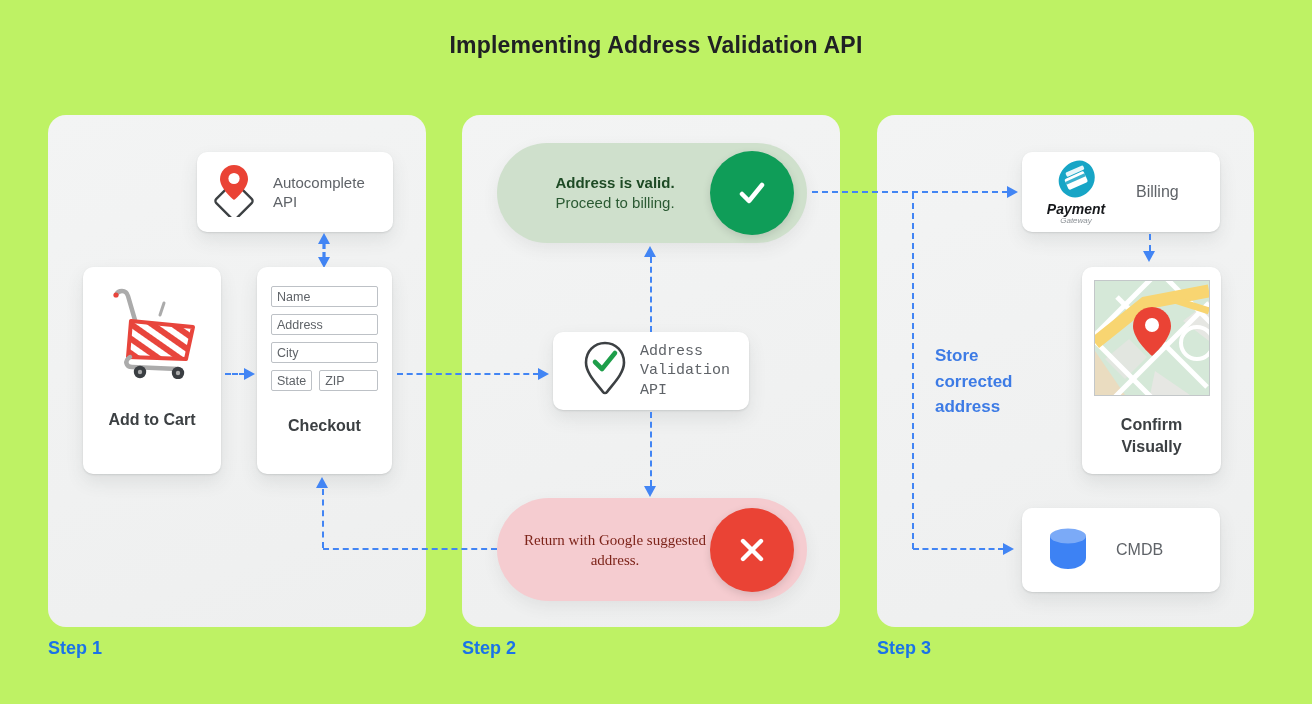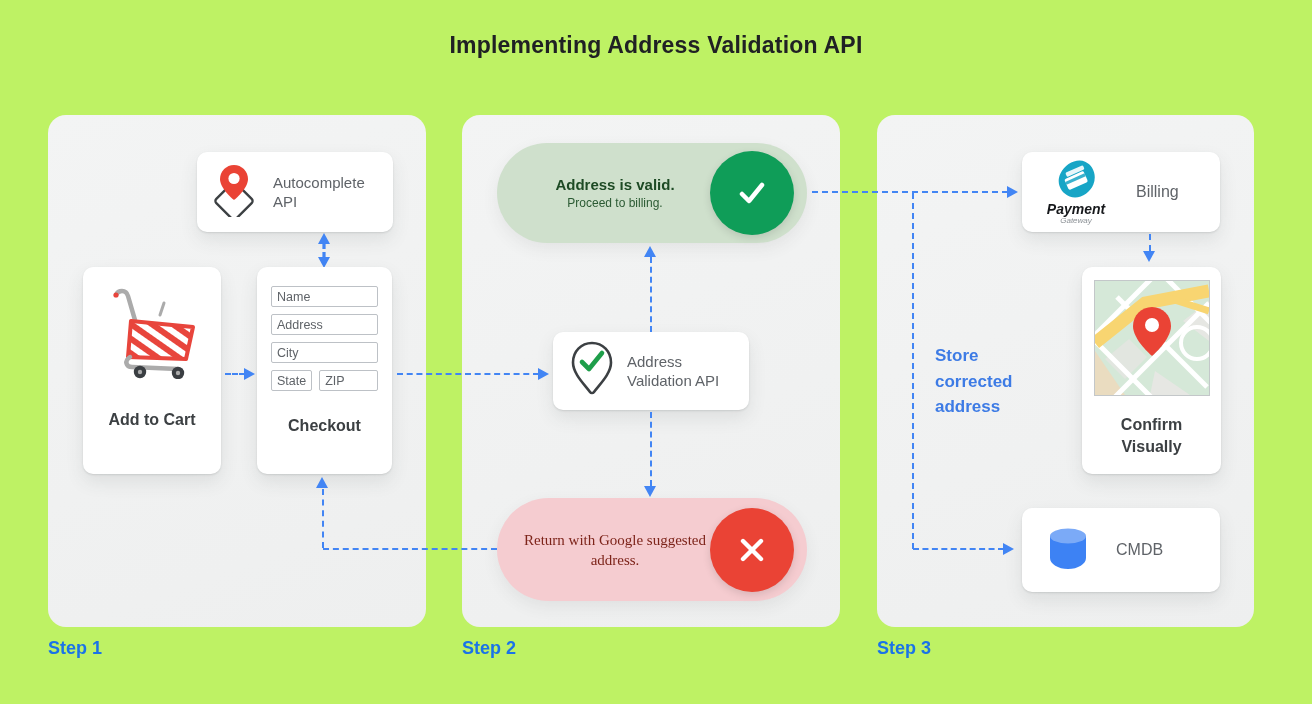--- a/index.html
+++ b/index.html
@@ -37,29 +37,29 @@
   .field-row .field-state{width:41%;}
   .field-row .field-zip{width:59%;}
   
   .pill{position:absolute;width:310px;border-radius:52px;
     box-shadow:0 6px 16px rgba(60,64,67,.08);}
   .pill-valid{left:497px;top:143px;height:100px;background:var(--green-pill);}
   .pill-invalid{left:497px;top:498px;height:103px;background:var(--red-pill);}
   .pill-text{position:absolute;left:26px;right:100px;top:50%;transform:translateY(-50%);
     text-align:center;line-height:1.35;}
   .pill-valid .pill-title{font-size:15px;font-weight:700;color:var(--green-text);}
-  .pill-valid .pill-sub{font-size:12px;color:#2B5A33;}
+  .pill-valid .pill-sub{font-size:15px;color:#2B5A33;}
   .pill-invalid .pill-title{font-size:15.5px;font-weight:700;color:var(--red-text);}
   .pill-invalid .pill-sub{font-size:15px;color:#7D241A;font-family:Liberation Serif, serif;}
   .pill-circle{position:absolute;right:13px;top:50%;transform:translateY(-50%);
     width:84px;height:84px;border-radius:50%;display:flex;align-items:center;justify-content:center;
     box-shadow:0 3px 8px rgba(0,0,0,.12);}
   .pill-circle.green{background:var(--green);}
   .pill-circle.red{background:var(--red);}
-  .validation-card{left:553px;top:332px;width:196px;height:78px;padding-left:16px;gap:12px;}
+  .validation-card{left:553px;top:332px;width:196px;height:78px;padding-left:29px;gap:12px;font-family:Liberation Mono, monospace;}
   
   .billing-card{left:1022px;top:152px;width:198px;height:80px;padding-left:16px;gap:22px;}
   .logo-block{display:flex;flex-direction:column;align-items:center;width:76px;}
   .logo-title{font-size:14px;font-weight:700;font-style:italic;color:#17191c;line-height:1;margin-top:1px;}
   .logo-sub{font-size:8px;font-style:italic;color:#8a8f94;line-height:1.2;}
   .confirm-card{left:1082px;top:267px;width:139px;height:207px;display:flex;flex-direction:column;align-items:center;}
   .map-frame{margin-top:13px;border:1px solid #C3C7C9;line-height:0;}
   .cmdb-card{left:1022px;top:508px;width:198px;height:84px;padding-left:22px;gap:24px;}
   .store-note{position:absolute;left:935px;top:343px;width:92px;
     font-size:17px;font-weight:700;color:var(--note-blue);line-height:1.5;}

